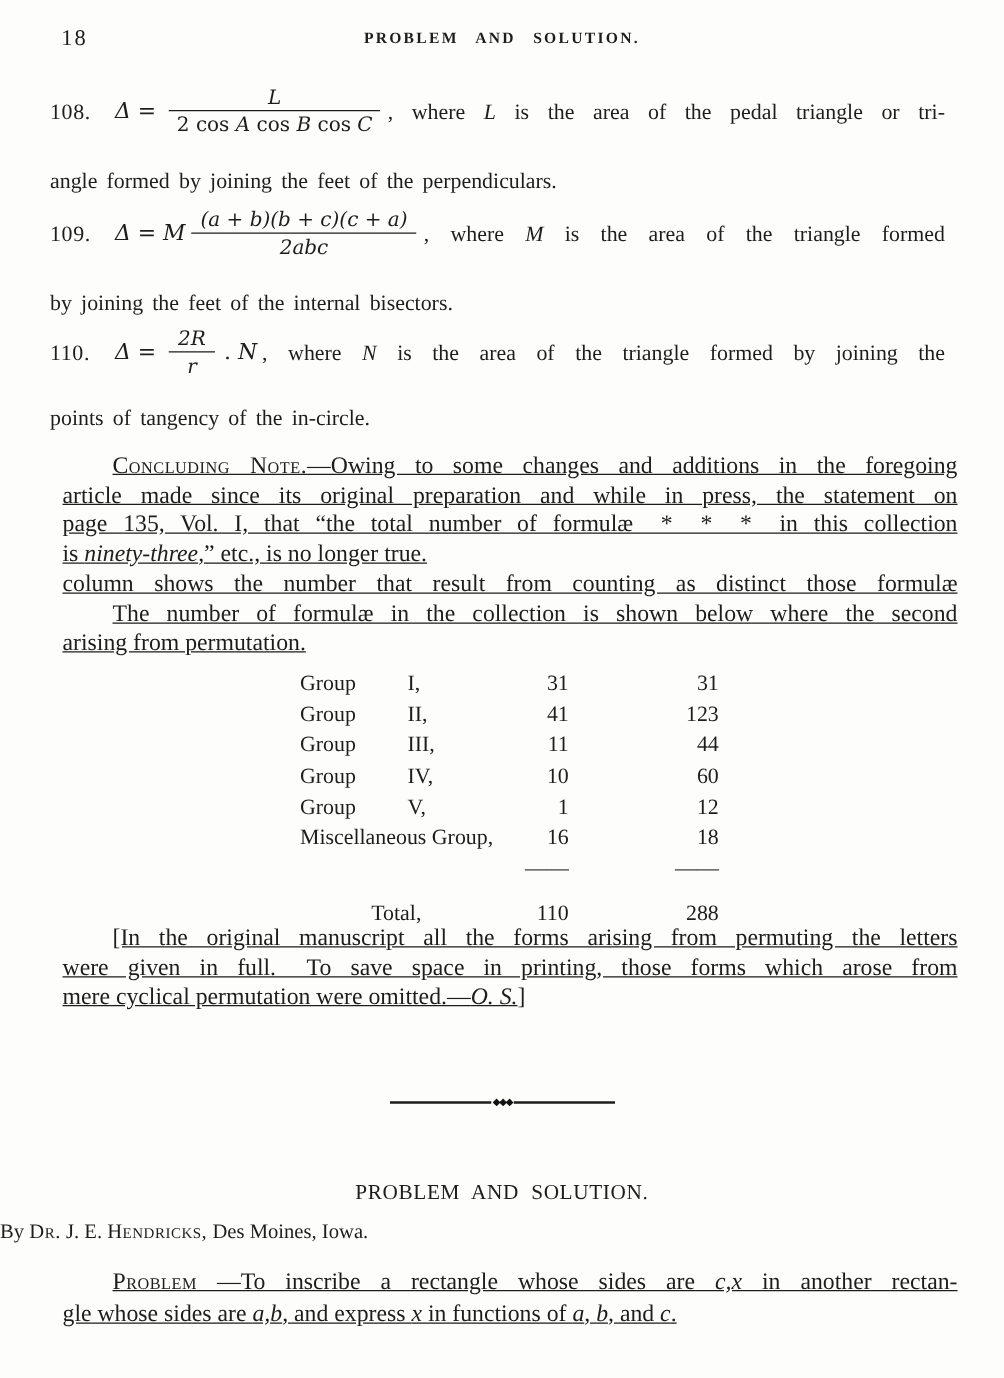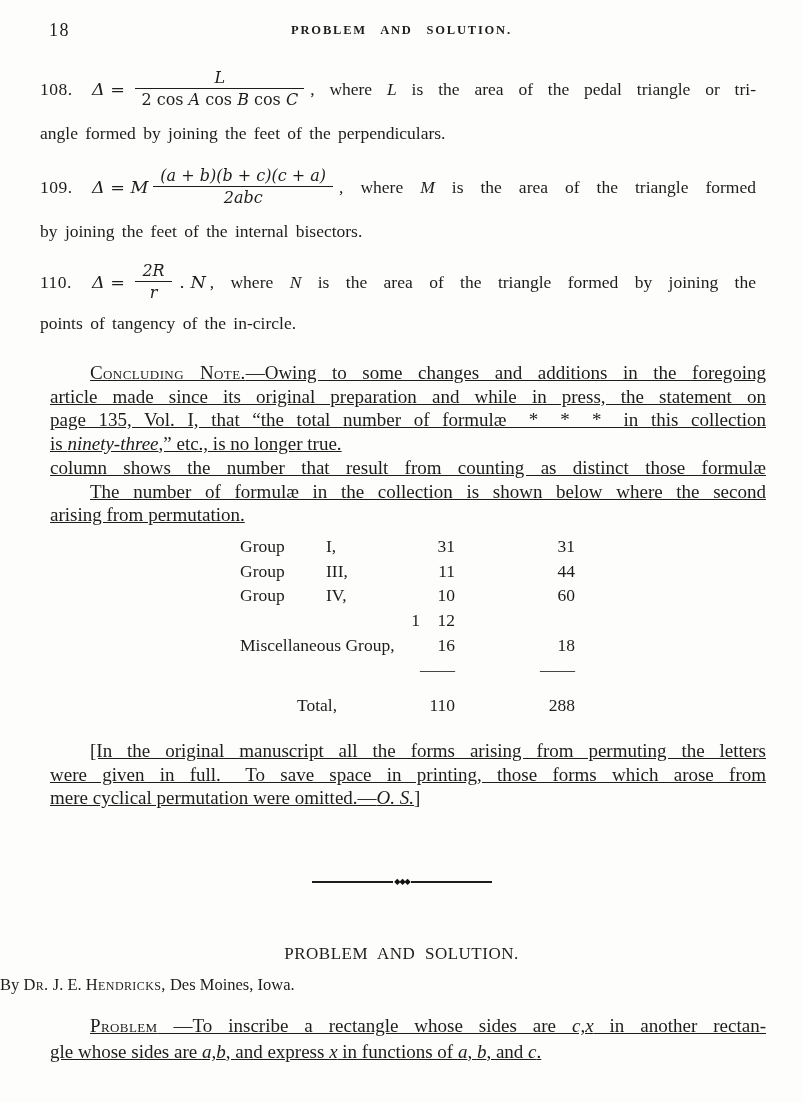--- a/index.html
+++ b/index.html
@@ -28,21 +28,21 @@
   #f110 { top:256px; }
   .frow { display:flex; align-items:center; min-height:58px; }
   #f110 .frow { min-height:52px; }
   .fno { flex:0 0 52px; letter-spacing:0.5px; }
   .fmath { display:flex; align-items:center; font-family:"DejaVu Serif", serif; white-space:pre; }
   .it { font-style:italic; }
   .frac { display:inline-block; text-align:center; margin:0 2px 0 5px; font-size:16px; line-height:1.15; }
   .fnum { display:block; padding:0 7px 1px; }
   .fden { display:block; border-top:1.3px solid #1d1d1d; padding:2px 6px 0; }
   .ftext { flex:1; margin-left:4px; text-align:justify; text-align-last:justify; white-space:normal; }
-  .fline2 { margin-top:5px; word-spacing:3px; }
+  .fline2 { margin-top:16px; word-spacing:3px; }
 
   
   .para { left:50px; width:716px; font-size:19px; line-height:23.6px;text-decoration:underline; }
   #p1 { top:361px; }
   #p2 { top:456px; }
   #p3 { top:739px; }
   #p4 { top:1013px; line-height:26px; }
   .jl { text-align:justify; text-align-last:justify; }
   .ind { padding-left:40px; }
   .sc { font-variant:small-caps; letter-spacing:0.4px; }
@@ -111,30 +111,36 @@
   <div>arising from permutation.</div>
 </div>
 
 <div class="abs" id="gtable">
   <div class="trow">
     <span><span class="gw">Group</span><span>I,</span></span>
     <span class="tr">31</span>
     <span class="tr">31</span>
   </div>
   <div class="trow">
+    <span><span class="gw">Group</span><span>II,</span></span>
+    <span class="tr">41</span>
+    <span class="tr">123</span>
+  </div>
+  <div class="trow">
     <span><span class="gw">Group</span><span>III,</span></span>
     <span class="tr">11</span>
     <span class="tr">44</span>
   </div>
   <div class="trow">
     <span><span class="gw">Group</span><span>IV,</span></span>
     <span class="tr">10</span>
     <span class="tr">60</span>
   </div>
   <div class="trow">
+    <span><span class="gw">Group</span><span>V,</span></span>
     <span class="tr">1</span>
     <span class="tr">12</span>
   </div>
   <div class="trow">
     <span>Miscellaneous Group,</span>
     <span class="tr">16</span>
     <span class="tr">18</span>
   </div>
   <div class="trow dashrow">
     <span></span>

